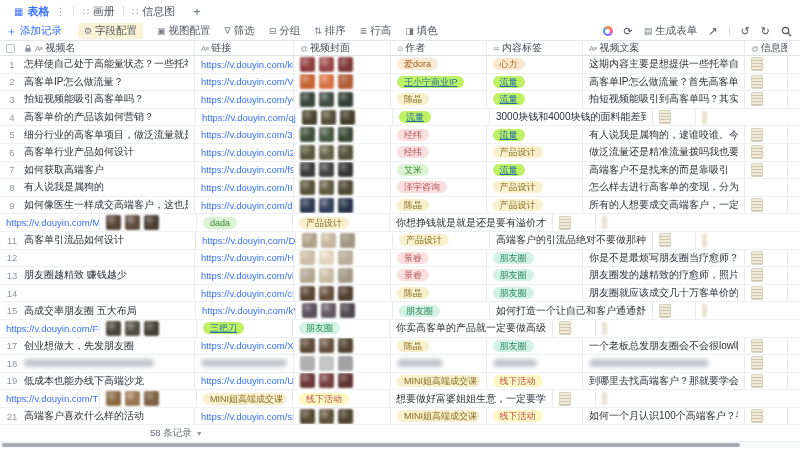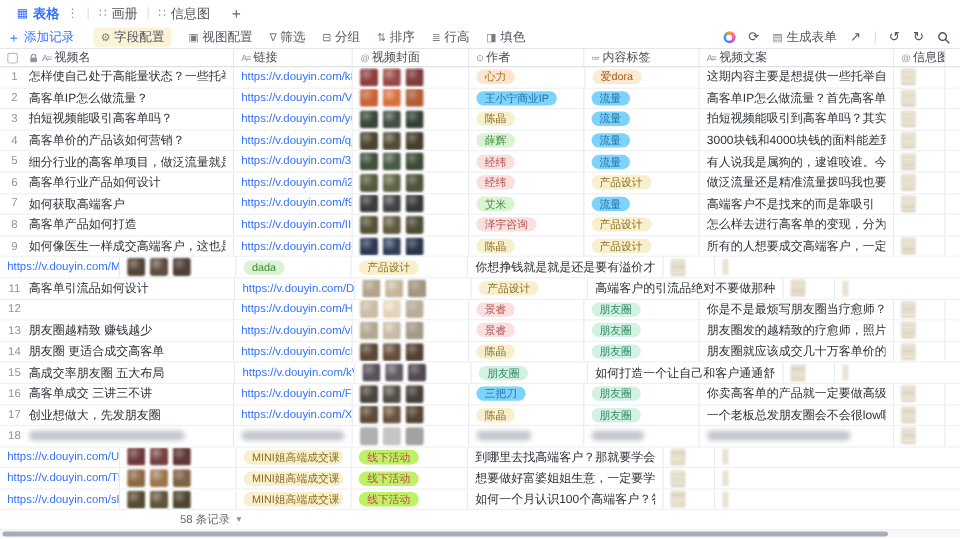--- a/index.html
+++ b/index.html
@@ -50,27 +50,27 @@
   .tbody { flex:none; }
   .tr { height:17.6px; display:flex; border-bottom:1px solid #eef0f2; }
   .td { display:flex; align-items:center; padding:0 6px; border-right:1px solid #e9ebee; overflow:hidden; white-space:nowrap; }
   .td.c-title { padding-left:0; }
   .rnum { width:24px; flex:none; text-align:center; font-size:9.5px; color:#8f959e; }
   .txt { font-size:10px; color:#2b3036; overflow:hidden; }
   .link { font-size:9.5px; color:#3370ff; cursor:pointer; }
 
   .pill { font-size:9px; line-height:12px; padding:0 7px; border-radius:8px; max-width:100%; overflow:hidden; cursor:default; }
   .pill-peach   { background:#fdead2; color:#a15a1d; }
-  .pill-blue    { background:#7dd3fc; color:#2470a8; }
+  .pill-blue    { background:#bef264; color:#2470a8;text-decoration:underline; }
   .pill-yellow  { background:#f8f0cd; color:#8a6c21; }
   .pill-green   { background:#d9f3d3; color:#3f8a35; }
   .pill-pink    { background:#fbdfdf; color:#b25454; }
   .pill-lavender{ background:#e7e1fc; color:#6a58c8; }
   .pill-orange  { background:#fde6cd; color:#b2691d; }
-  .pill-red     { background:#bef264; color:#c04848; }
+  .pill-red     { background:#fef9c3; color:#c04848; }
   .pill-teal    { background:#d3f1e4; color:#2f8a62; }
 
   .thumb-img { width:15px; height:15px; border-radius:2px; margin-right:4px; flex:none;
     filter:blur(1px) saturate(1.1); }
   .thumb-img:nth-child(2){ filter:blur(1px) brightness(1.12); }
   .thumb-img:nth-child(3){ filter:blur(1px) brightness(0.92); }
   .info-img { width:12px; height:14px; border-radius:1px; border:1px solid #d8d2c4; flex:none;
     background:repeating-linear-gradient(#f0ead9 0 2px,#cfc6ae 2px 3px); filter:blur(0.7px); }
   .sliver-chip { width:5px; height:13px; background:#e8e2d2; filter:blur(1px); }
 
@@ -208,25 +208,25 @@
       <span class="txt">怎样使自己处于高能量状态？一些托举自己的...</span>
     </div>
     <div class="td c-link">
       <span class="link">https://v.douyin.com/k8...</span>
     </div>
     <div class="td c-cover">
       <span class="thumb-img" style="background: radial-gradient(circle at 35% 30%, rgba(255, 255, 255, 0.35), transparent 45%) rgb(138, 64, 64);"></span>
       <span class="thumb-img" style="background: radial-gradient(circle at 35% 30%, rgba(255, 255, 255, 0.35), transparent 45%) rgb(138, 64, 64);"></span>
       <span class="thumb-img" style="background: radial-gradient(circle at 35% 30%, rgba(255, 255, 255, 0.35), transparent 45%) rgb(138, 64, 64);"></span>
     </div>
+    <div class="td c-author">
+      <span class="pill pill-peach">爱dora</span>
+    </div>
     <div class="td c-tag">
       <span class="pill pill-orange">心力</span>
-    </div>
-    <div class="td c-author">
-      <span class="pill pill-peach">爱dora</span>
     </div>
     <div class="td c-copy">
       <span class="txt">这期内容主要是想提供一些托举自己的滋补...</span>
     </div>
     <div class="td c-info">
       <span class="info-img"></span>
     </div>
     <div class="td c-sliver">
       <span class="sliver-chip"></span>
     </div>
@@ -295,23 +295,20 @@
       <span class="txt">高客单价的产品该如何营销？</span>
     </div>
     <div class="td c-link">
       <span class="link">https://v.douyin.com/qj...</span>
     </div>
     <div class="td c-cover">
       <span class="thumb-img" style="background: radial-gradient(circle at 35% 30%, rgba(255, 255, 255, 0.35), transparent 45%) rgb(74, 68, 48);"></span>
       <span class="thumb-img" style="background: radial-gradient(circle at 35% 30%, rgba(255, 255, 255, 0.35), transparent 45%) rgb(74, 68, 48);"></span>
       <span class="thumb-img" style="background: radial-gradient(circle at 35% 30%, rgba(255, 255, 255, 0.35), transparent 45%) rgb(74, 68, 48);"></span>
     </div>
-    <div class="td c-author">
-      <span class="pill pill-green">薛辉</span>
-    </div>
     <div class="td c-tag">
       <span class="pill pill-blue">流量</span>
     </div>
     <div class="td c-copy">
       <span class="txt">3000块钱和4000块钱的面料能差到哪儿去呢...</span>
     </div>
     <div class="td c-info">
       <span class="info-img"></span>
     </div>
     <div class="td c-sliver">
@@ -401,21 +398,21 @@
     <div class="td c-info">
       <span class="info-img"></span>
     </div>
     <div class="td c-sliver">
       <span class="sliver-chip"></span>
     </div>
   </div>
         <div class="tr">
     <div class="td c-title">
       <span class="rnum">8</span>
-      <span class="txt">高客单产品如何打造</span>
+      <span class="txt">有人说我是属狗的</span>
     </div>
     <div class="td c-link">
       <span class="link">https://v.douyin.com/IIs...</span>
     </div>
     <div class="td c-cover">
       <span class="thumb-img" style="background: radial-gradient(circle at 35% 30%, rgba(255, 255, 255, 0.35), transparent 45%) rgb(86, 82, 58);"></span>
       <span class="thumb-img" style="background: radial-gradient(circle at 35% 30%, rgba(255, 255, 255, 0.35), transparent 45%) rgb(86, 82, 58);"></span>
       <span class="thumb-img" style="background: radial-gradient(circle at 35% 30%, rgba(255, 255, 255, 0.35), transparent 45%) rgb(86, 82, 58);"></span>
     </div>
     <div class="td c-author">
@@ -567,21 +564,20 @@
     <div class="td c-info">
       <span class="info-img"></span>
     </div>
     <div class="td c-sliver">
       <span class="sliver-chip"></span>
     </div>
   </div>
         <div class="tr">
     <div class="td c-title">
       <span class="rnum">14</span>
-      <span class="txt">朋友圈 更适合成交高客单</span>
     </div>
     <div class="td c-link">
       <span class="link">https://v.douyin.com/cR...</span>
     </div>
     <div class="td c-cover">
       <span class="thumb-img" style="background: radial-gradient(circle at 35% 30%, rgba(255, 255, 255, 0.35), transparent 45%) rgb(90, 70, 54);"></span>
       <span class="thumb-img" style="background: radial-gradient(circle at 35% 30%, rgba(255, 255, 255, 0.35), transparent 45%) rgb(90, 70, 54);"></span>
       <span class="thumb-img" style="background: radial-gradient(circle at 35% 30%, rgba(255, 255, 255, 0.35), transparent 45%) rgb(90, 70, 54);"></span>
     </div>
     <div class="td c-author">
@@ -620,24 +616,20 @@
       <span class="txt">如何打造一个让自己和客户通通舒服的方式的...</span>
     </div>
     <div class="td c-info">
       <span class="info-img"></span>
     </div>
     <div class="td c-sliver">
       <span class="sliver-chip"></span>
     </div>
   </div>
         <div class="tr">
-    <div class="td c-title">
-      <span class="rnum">16</span>
-      <span class="txt">高客单成交 三讲三不讲</span>
-    </div>
     <div class="td c-link">
       <span class="link">https://v.douyin.com/Fu...</span>
     </div>
     <div class="td c-cover">
       <span class="thumb-img" style="background: radial-gradient(circle at 35% 30%, rgba(255, 255, 255, 0.35), transparent 45%) rgb(74, 70, 62);"></span>
       <span class="thumb-img" style="background: radial-gradient(circle at 35% 30%, rgba(255, 255, 255, 0.35), transparent 45%) rgb(74, 70, 62);"></span>
       <span class="thumb-img" style="background: radial-gradient(circle at 35% 30%, rgba(255, 255, 255, 0.35), transparent 45%) rgb(74, 70, 62);"></span>
     </div>
     <div class="td c-author">
       <span class="pill pill-blue">三把刀</span>
@@ -707,20 +699,24 @@
       <span class="txt blurbar" style="width: 120px;"></span>
     </div>
     <div class="td c-info">
       <span class="info-img"></span>
     </div>
     <div class="td c-sliver">
       <span class="sliver-chip"></span>
     </div>
   </div>
         <div class="tr">
+    <div class="td c-title">
+      <span class="rnum">19</span>
+      <span class="txt">低成本也能办线下高端沙龙</span>
+    </div>
     <div class="td c-link">
       <span class="link">https://v.douyin.com/UP...</span>
     </div>
     <div class="td c-cover">
       <span class="thumb-img" style="background: radial-gradient(circle at 35% 30%, rgba(255, 255, 255, 0.35), transparent 45%) rgb(106, 58, 58);"></span>
       <span class="thumb-img" style="background: radial-gradient(circle at 35% 30%, rgba(255, 255, 255, 0.35), transparent 45%) rgb(106, 58, 58);"></span>
       <span class="thumb-img" style="background: radial-gradient(circle at 35% 30%, rgba(255, 255, 255, 0.35), transparent 45%) rgb(106, 58, 58);"></span>
     </div>
     <div class="td c-author">
       <span class="pill pill-yellow">MINI姐高端成交课</span>
@@ -757,20 +753,24 @@
       <span class="txt">想要做好富婆姐姐生意，一定要学会搞活动...</span>
     </div>
     <div class="td c-info">
       <span class="info-img"></span>
     </div>
     <div class="td c-sliver">
       <span class="sliver-chip"></span>
     </div>
   </div>
         <div class="tr">
+    <div class="td c-title">
+      <span class="rnum">21</span>
+      <span class="txt">高端客户喜欢什么样的活动</span>
+    </div>
     <div class="td c-link">
       <span class="link">https://v.douyin.com/sF...</span>
     </div>
     <div class="td c-cover">
       <span class="thumb-img" style="background: radial-gradient(circle at 35% 30%, rgba(255, 255, 255, 0.35), transparent 45%) rgb(86, 74, 52);"></span>
       <span class="thumb-img" style="background: radial-gradient(circle at 35% 30%, rgba(255, 255, 255, 0.35), transparent 45%) rgb(86, 74, 52);"></span>
       <span class="thumb-img" style="background: radial-gradient(circle at 35% 30%, rgba(255, 255, 255, 0.35), transparent 45%) rgb(86, 74, 52);"></span>
     </div>
     <div class="td c-author">
       <span class="pill pill-yellow">MINI姐高端成交课</span>

